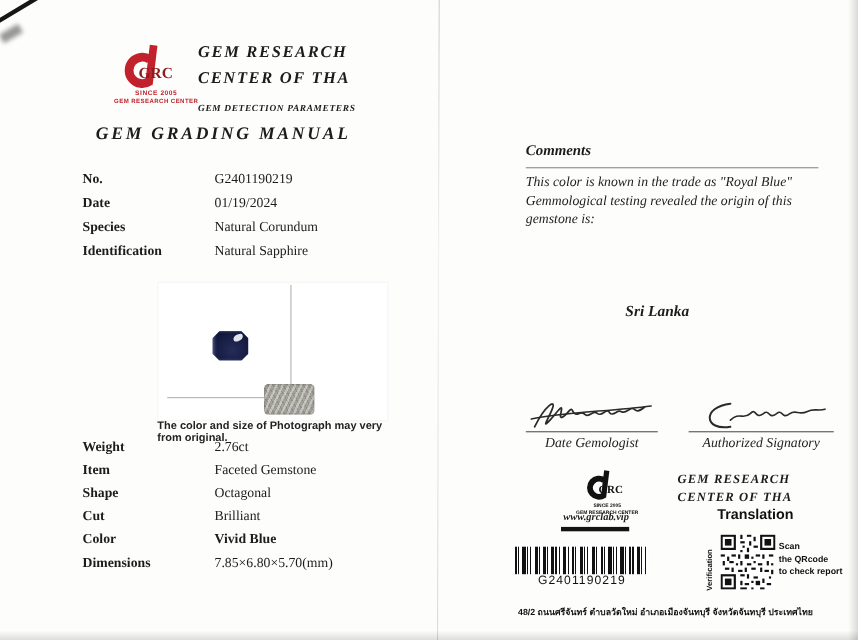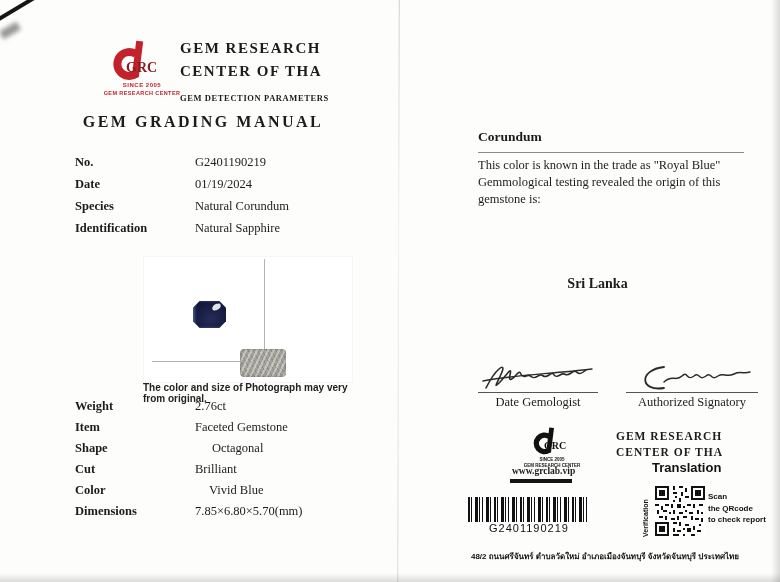--- a/index.html
+++ b/index.html
@@ -1,21 +1,21 @@
 <!DOCTYPE html>
 <html><head>
 <meta charset="utf-8">
 <style>
   html,body{margin:0;padding:0;background:#e9e9e7;}
   .page{
     position:relative;width:780px;height:582px;background:#fdfdfc;overflow:hidden;
     font-family:"Liberation Serif", serif;color:#1c1c1c;
   }
   .abs{position:absolute;}
-  .serif{font-family:"Liberation Serif", serif;}
+  .serif{font-family:"Liberation Serif", serif;font-style:italic;}
   .sans{font-family:"Liberation Sans", sans-serif;}
   .b{font-weight:bold;}
 
   
   .edge-right{right:0;top:0;width:9px;height:100%;background:linear-gradient(to left, rgba(0,0,0,.14), rgba(0,0,0,0));}
   .edge-bottom{left:0;bottom:0;width:100%;height:9px;background:linear-gradient(to top, rgba(0,0,0,.13), rgba(0,0,0,0));}
   .fold-line{left:398px;top:0;width:1px;height:582px;background:linear-gradient(180deg, rgba(0,0,0,.18), rgba(0,0,0,.05) 40%, rgba(0,0,0,.14));transform:rotate(.15deg);}
   .corner-mark{left:-6px;top:20px;width:50px;height:3.5px;background:#161616;transform:rotate(-31deg);transform-origin:left center;border-radius:2px;}
   .corner-smudge{left:0px;top:26px;width:20px;height:9px;background:rgba(70,70,70,.55);filter:blur(2px);transform:rotate(-30deg);}
 
@@ -102,31 +102,31 @@
     </div>
   </div>
   <div class="abs b sans" style="left:143px;top:382px;width:215px;font-size:10px;color:#222;">The color and size of Photograph may very from original.</div>
 
   <div>
     <div class="abs flabel" style="left:75px;top:399px;">Weight</div>
     <div class="abs fvalue" style="left:195px;top:399px;">2.76ct</div>
     <div class="abs flabel" style="left:75px;top:420px;">Item</div>
     <div class="abs fvalue" style="left:195px;top:420px;">Faceted Gemstone</div>
     <div class="abs flabel" style="left:75px;top:441px;">Shape</div>
-    <div class="abs fvalue" style="left:195px;top:441px;margin-left:17px;">Octagonal</div>
+    <div class="abs fvalue" style="left:195px;top:441px;">Octagonal</div>
     <div class="abs flabel" style="left:75px;top:462px;">Cut</div>
     <div class="abs fvalue" style="left:195px;top:462px;">Brilliant</div>
     <div class="abs flabel" style="left:75px;top:483px;">Color</div>
-    <div class="abs fvalue" style="left:209px;top:483px;">Vivid Blue</div>
+    <div class="abs fvalue" style="left:195px;top:483px;font-weight:bold;">Vivid Blue</div>
     <div class="abs flabel" style="left:75px;top:504px;">Dimensions</div>
     <div class="abs fvalue" style="left:195px;top:504px;">7.85×6.80×5.70(mm)</div>
   </div>
 
 
-  <div class="abs b serif" style="left:478px;top:129px;font-size:13.5px;">Corundum</div>
+  <div class="abs b serif" style="left:478px;top:129px;font-size:13.5px;">Comments</div>
   <div class="abs rule" style="left:478px;top:152px;width:266px;"></div>
   <div class="abs b serif" style="left:520px;top:276px;width:155px;text-align:center;font-size:14px;">Sri Lanka</div>
 
   <div class="abs serif" style="left:478px;top:157px;width:274px;font-size:12.5px;line-height:17px;">This color is known in the trade as "Royal Blue" Gemmological testing revealed the origin of this gemstone is:</div>
 
   <svg class="abs" style="left:480px;top:360px;" width="118" height="34" viewBox="0 0 118 34">
     <path d="M6 28 C16 8 26 2 22 12 C18 22 12 30 20 22 C28 13 32 6 30 15 C28 22 32 20 37 14 C42 8 39 19 46 16 C53 13 50 21 58 16 C64 12 62 20 69 15 C76 10 72 20 80 15 C86 11 84 18 91 13 C99 7 95 19 106 10" fill="none" stroke="#2a2a2a" stroke-width="1.6" stroke-linecap="round"></path>
     <path d="M3 21 C30 15 72 14 112 9" fill="none" stroke="#2a2a2a" stroke-width="1.4" stroke-linecap="round"></path>
   </svg>
   <div class="abs sig-line" style="left:478px;top:392px;width:120px;"></div>

